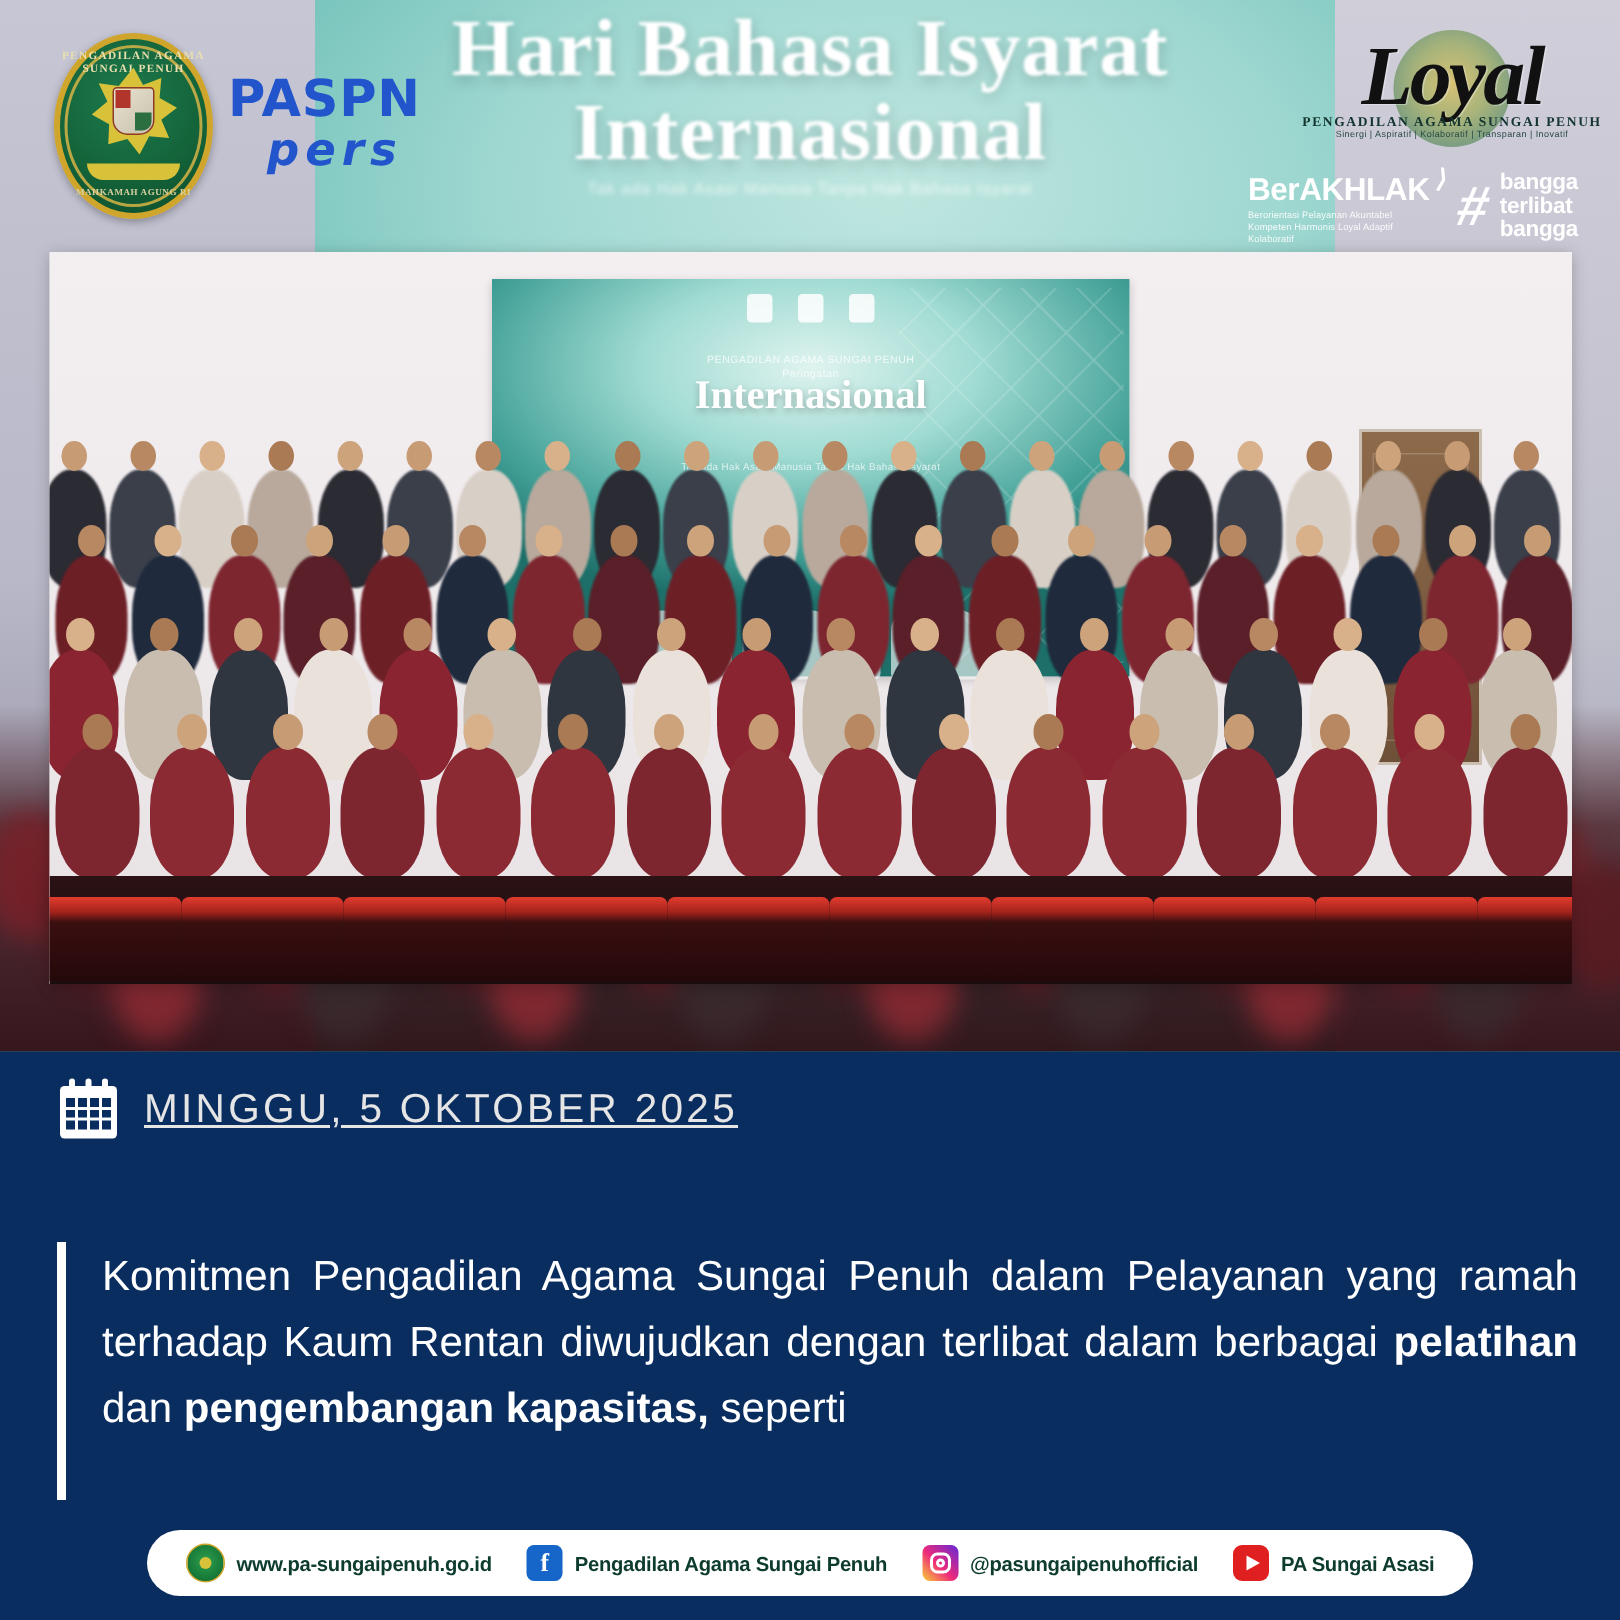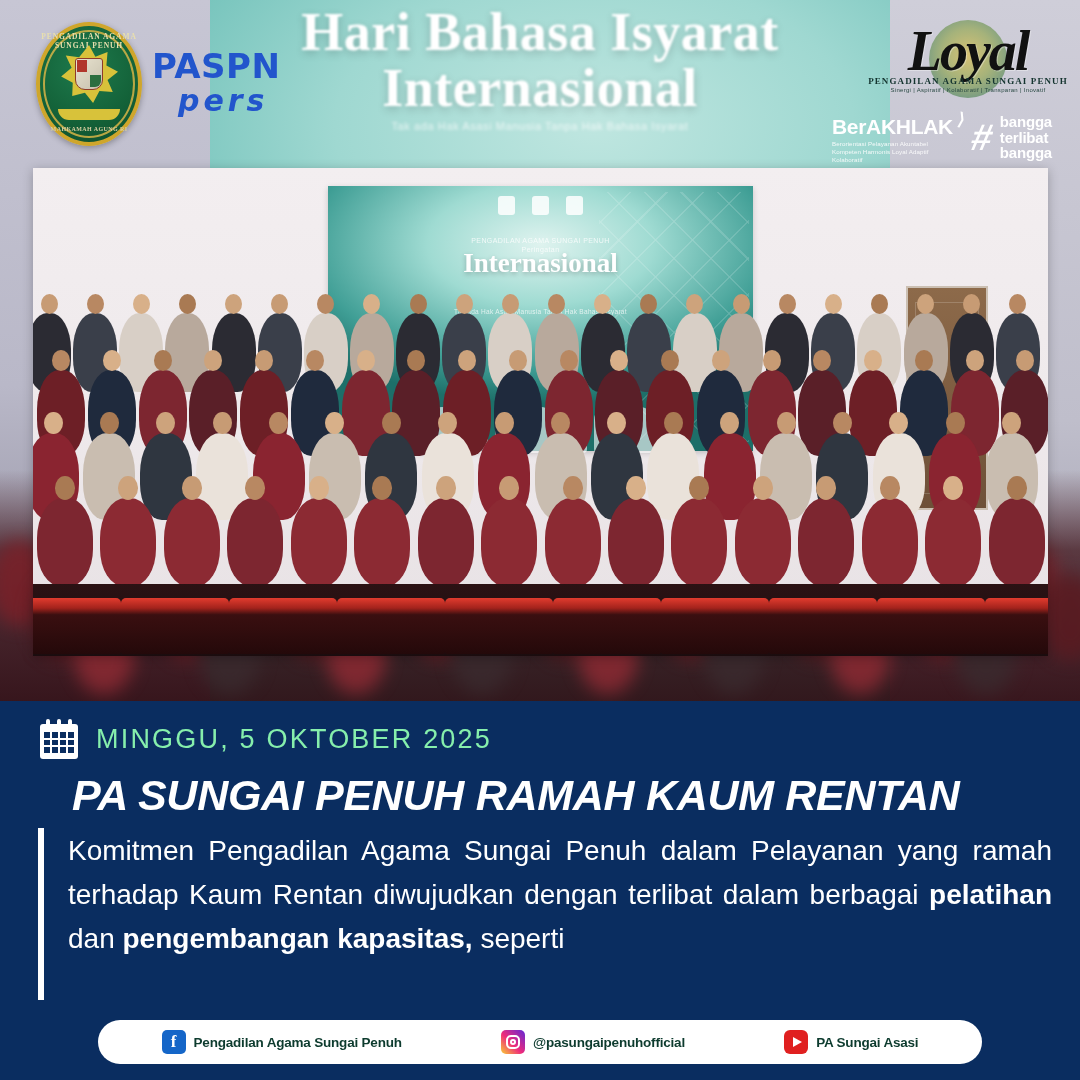--- a/index.html
+++ b/index.html
@@ -222,21 +222,21 @@
   .cal .grid{
     position:absolute;left:4px;top:13px;width:30px;height:21px;
     display:grid;grid-template-columns:repeat(4,1fr);grid-template-rows:repeat(3,1fr);gap:2px;
   }
   .cal .grid u{display:block;background:#0a2d60;text-decoration:none;}
   .cal .ring1,.cal .ring2,.cal .ring3{
     position:absolute;top:0;width:4px;height:9px;background:#ffffff;border-radius:2px;
   }
   .cal .ring1{left:6px;} .cal .ring2{left:17px;} .cal .ring3{left:28px;}
   .date-text{
-    color:#86efac;font-size:27px;letter-spacing:2.2px;font-weight:400;
+    color:#e5e5e5;font-size:27px;letter-spacing:2.2px;font-weight:400;text-decoration:underline;
   }
   .headline{
     position:absolute;left:72px;top:70px;right:30px;
     color:#ffffff;font-weight:700;font-style:italic;font-size:43px;
     letter-spacing:-.3px;line-height:48px;
   }
   .accent{
     position:absolute;left:38px;top:127px;width:6px;height:172px;background:#ffffff;
   }
   .body-text{
@@ -582,31 +582,34 @@
             <u></u>
             <u></u>
             <u></u>
             <u></u>
             <u></u>
         </span>
       </div>
       <div class="date-text">MINGGU, 5 OKTOBER 2025</div>
     </div>
 
-    <div class="headline">PA SUNGAI PENUH RAMAH KAUM RENTAN</div>
 
     <div class="accent"></div>
 
     <div class="body-text">
       <span>Komitmen Pengadilan Agama Sungai Penuh dalam Pelayanan yang ramah terhadap Kaum Rentan diwujudkan dengan terlibat dalam berbagai </span><b>pelatihan</b><span> dan </span><b>pengembangan kapasitas,</b><span> seperti </span>
     </div>
   </div>
 
   <div class="footer">
 
+    <div class="fitem">
+      <span class="ico ico-web"></span>
+      <span class="lbl">www.pa-sungaipenuh.go.id</span>
+    </div>
 
     <div class="fitem">
       <span class="ico ico-fb">f</span>
       <span class="lbl">Pengadilan Agama Sungai Penuh</span>
     </div>
 
     <div class="fitem">
       <span class="ico ico-ig"></span>
       <span class="lbl">@pasungaipenuhofficial</span>
     </div>

